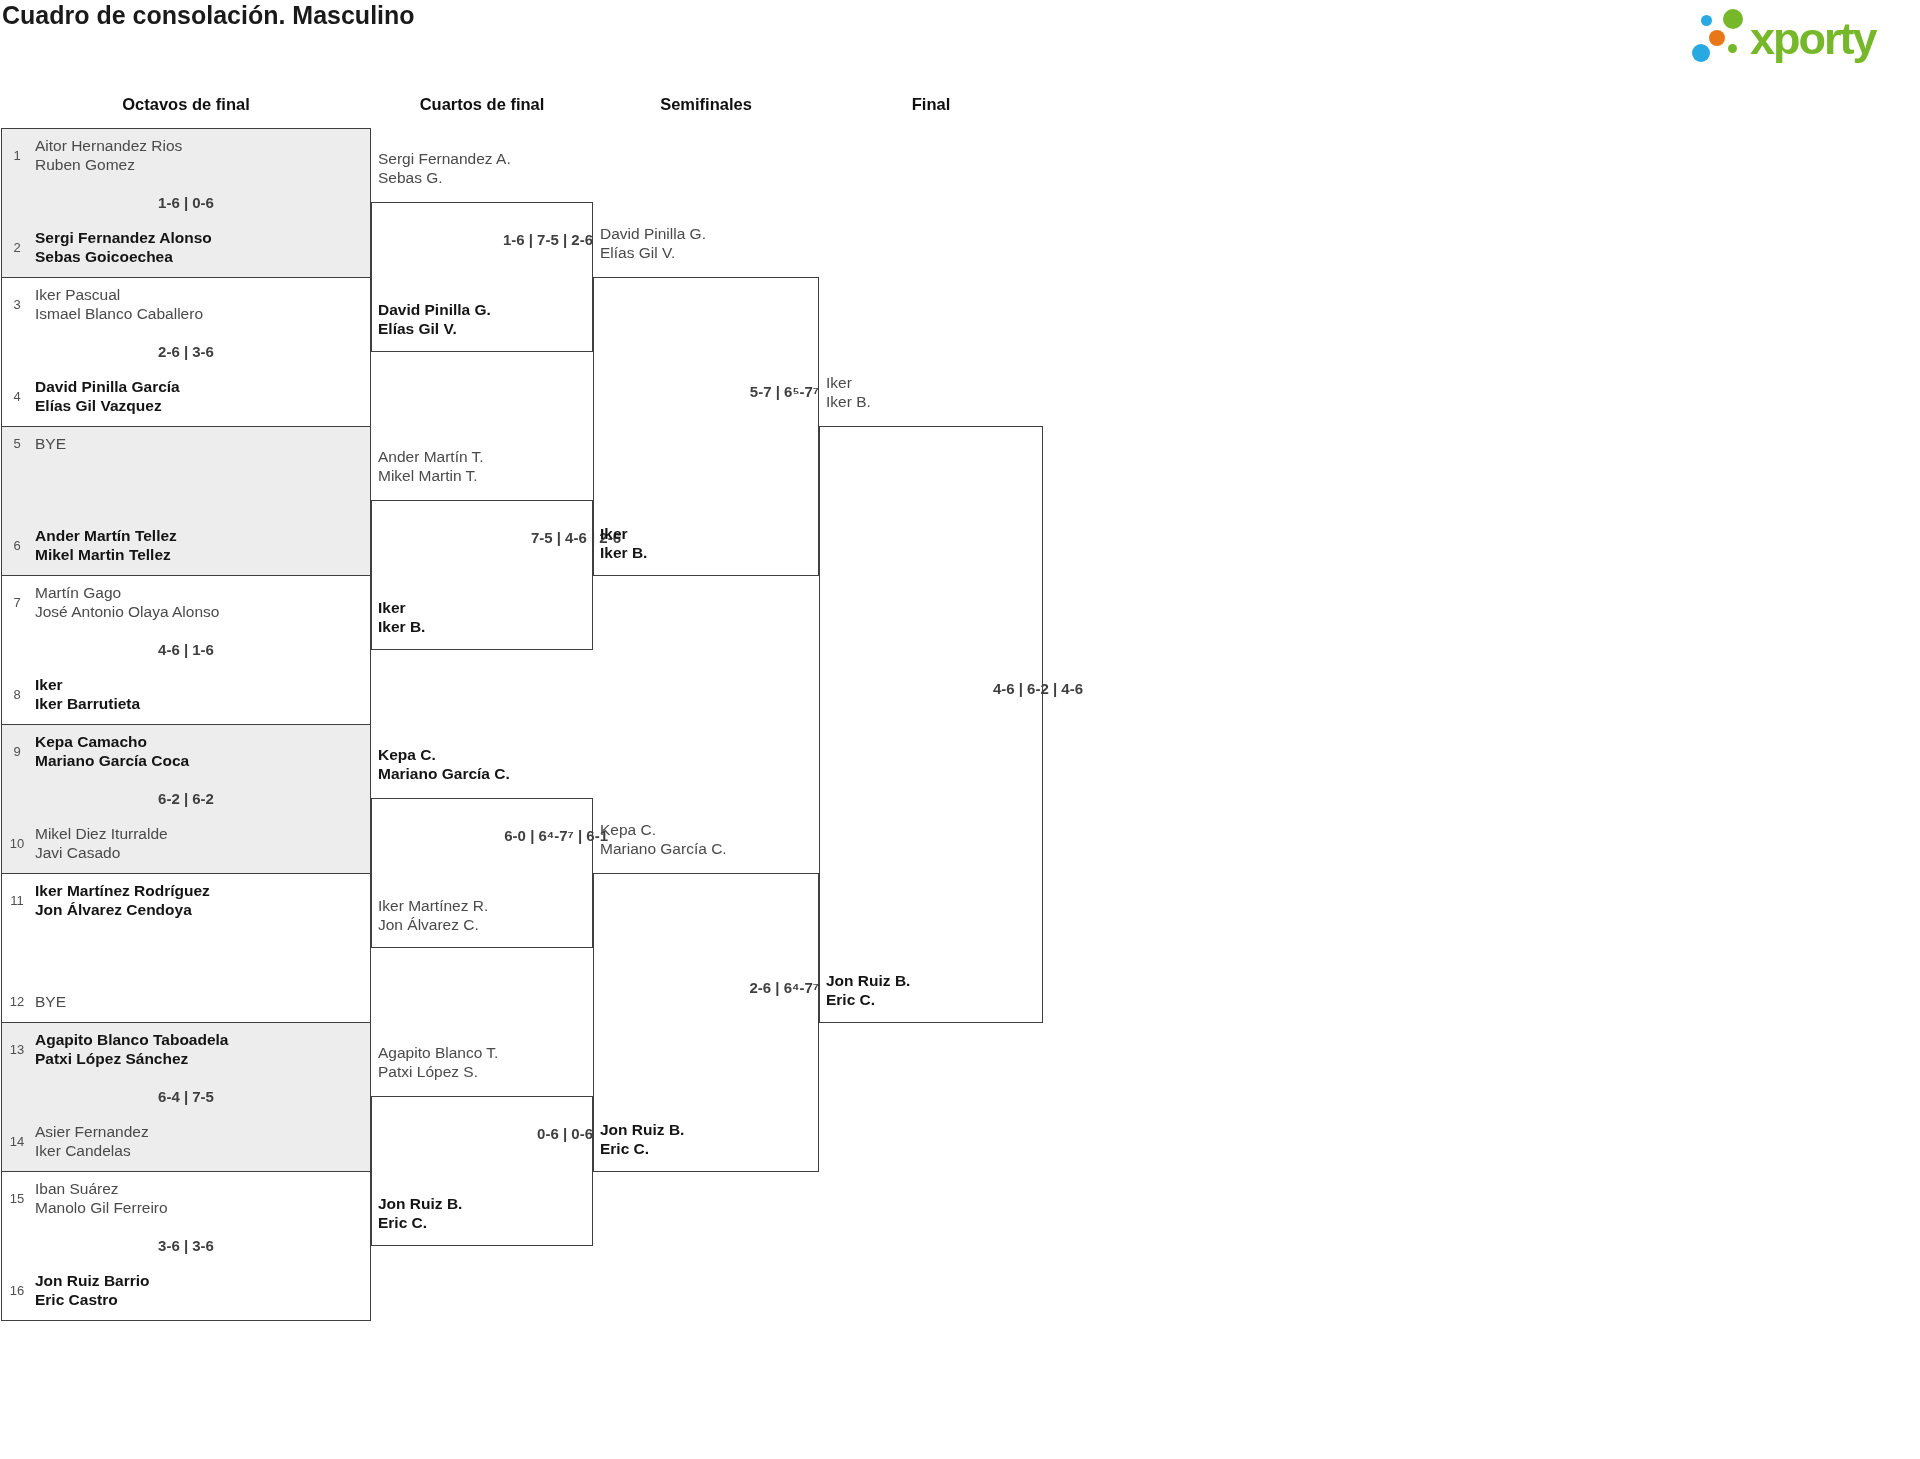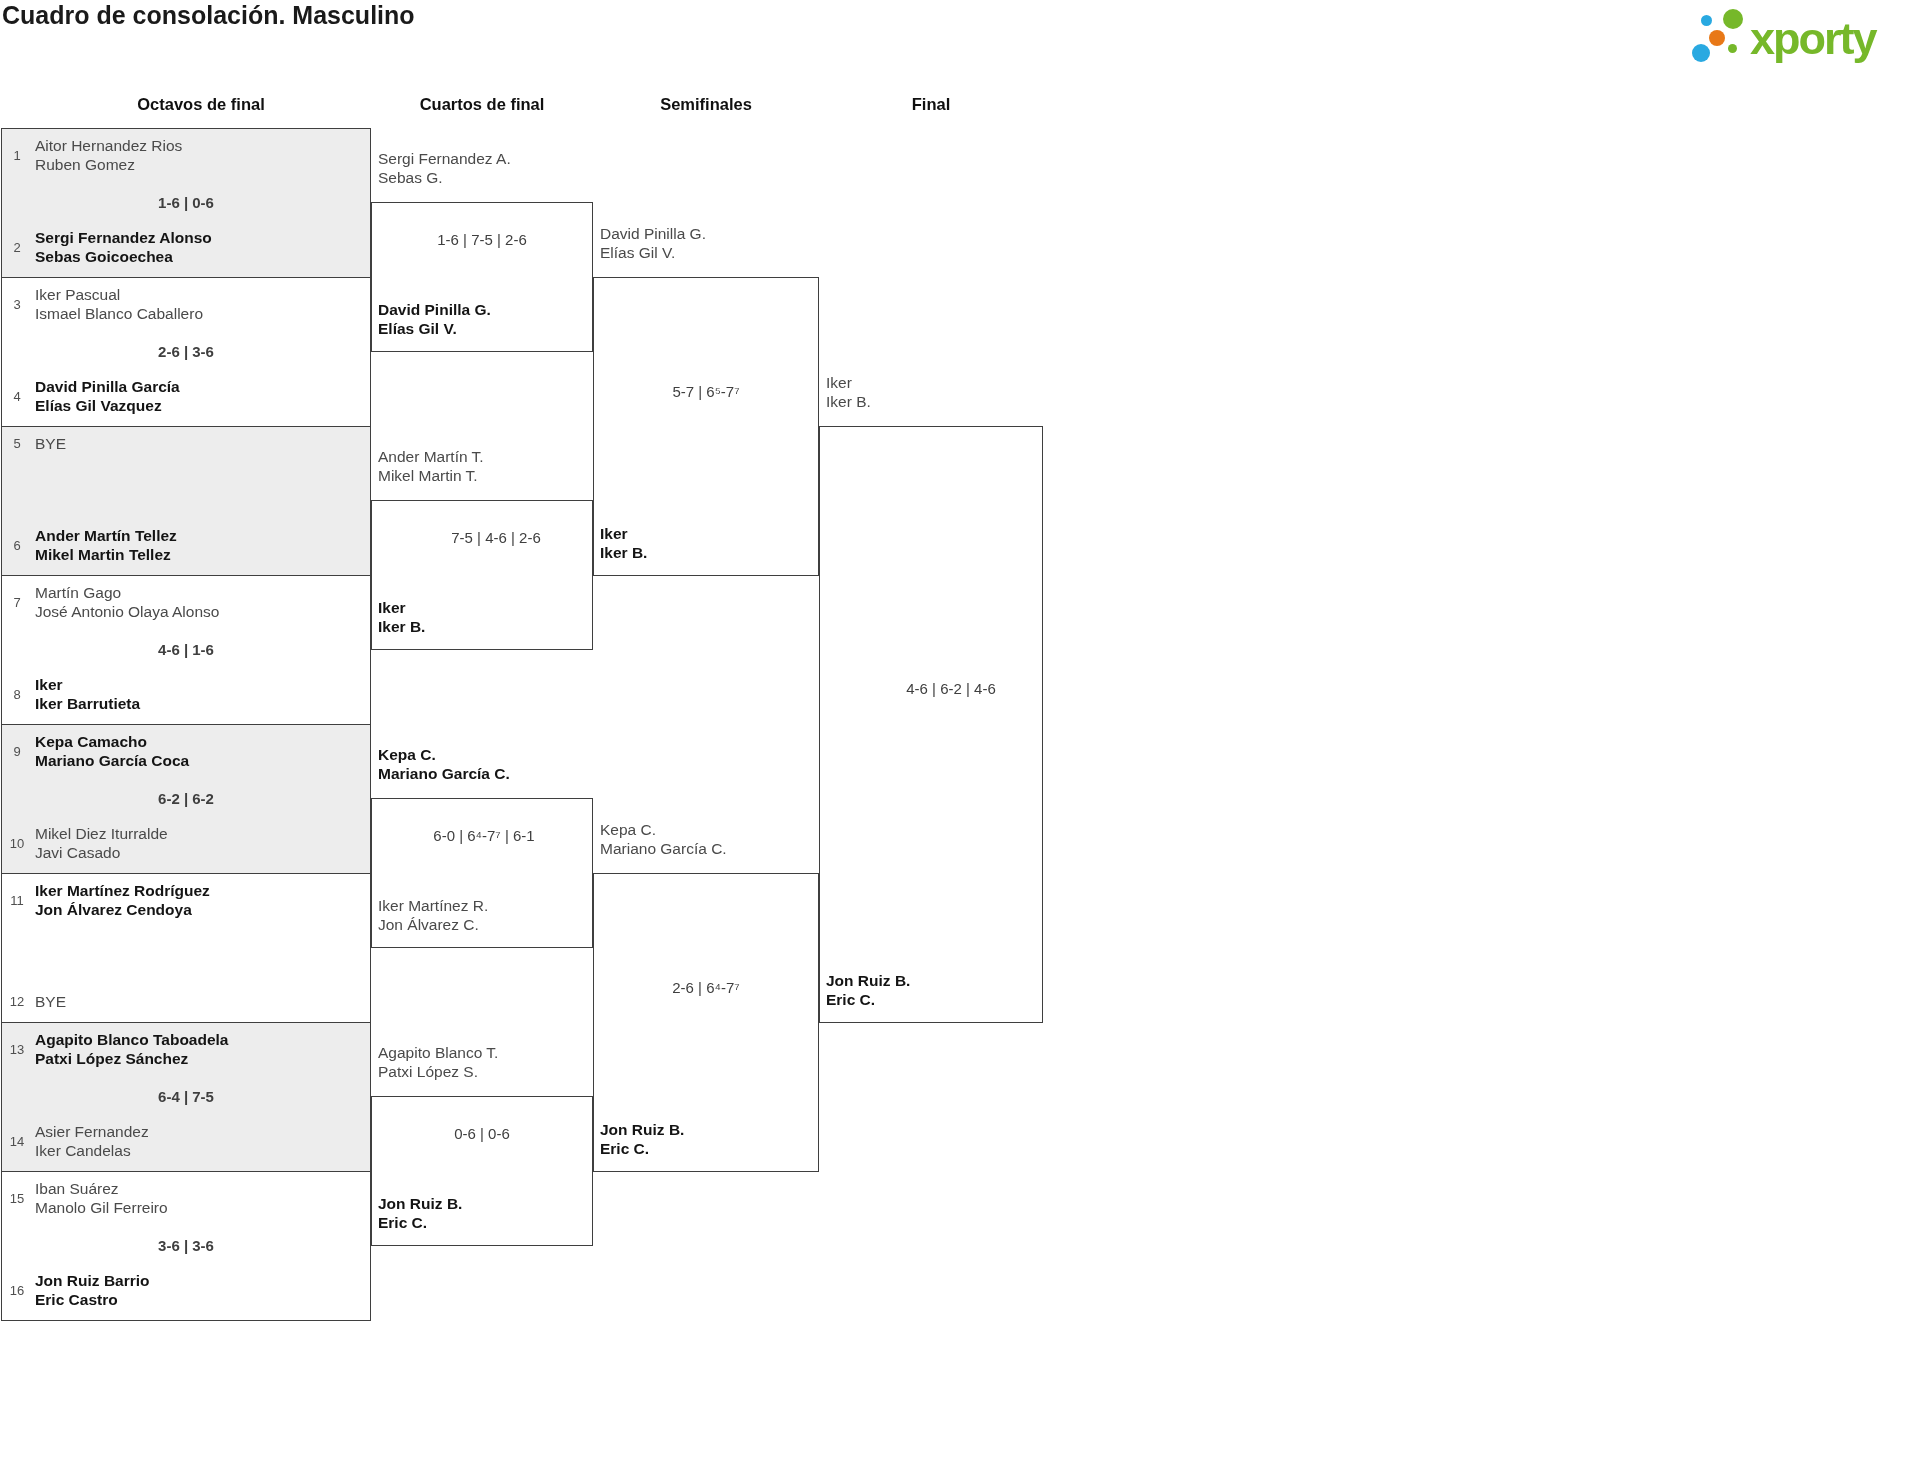--- a/index.html
+++ b/index.html
@@ -15,21 +15,21 @@
   .entry{position:absolute;left:4px;display:flex;align-items:center;gap:7px;}
   .entry.top{top:7px;}
   .entry.bottom{bottom:11px;}
   .entry .seed{width:22px;text-align:center;font-size:13px;color:#4f4f4f;flex:none;}
   .names{font-size:15.5px;line-height:19px;color:#4a4a4a;}
   .winner .names{font-weight:700;color:#141414;}
   .of-score{position:absolute;left:0;top:65px;width:100%;text-align:center;font-size:15px;color:#3f3f3f;white-space:nowrap;font-weight:bold;}
   .match-rect{position:absolute;border:1px solid #3f3f3f;box-sizing:border-box;}
   .pair-label{position:absolute;font-size:15.5px;line-height:19px;color:#4a4a4a;white-space:nowrap;}
   .pair-label.winner{font-weight:700;color:#141414;}
-  .match-score{position:absolute;text-align:center;font-size:15px;color:#3f3f3f;white-space:nowrap;}
+  .match-score{position:absolute;text-align:right;font-size:15px;color:#3f3f3f;white-space:nowrap;font-weight:bold;}
   .logo{position:absolute;left:1688px;top:6px;width:212px;height:70px;}
   .logo .dot{position:absolute;border-radius:50%;}
   .logo .word{position:absolute;left:62px;top:0;height:66px;display:flex;align-items:center;
     font-size:45px;font-weight:800;letter-spacing:-2px;color:#76b82a;}
 </style>
 </head>
 <body>
 
 <div class="title-wrap">
   <div class="title-line">Cuadro de consolación. Masculino</div>
@@ -38,21 +38,21 @@
 <div class="logo">
   <div class="dot" style="left:13px;top:9px;width:11px;height:11px;background:#29a9e1;"></div>
   <div class="dot" style="left:35px;top:3px;width:20px;height:20px;background:#76b82a;"></div>
   <div class="dot" style="left:21px;top:24px;width:16px;height:16px;background:#e87817;"></div>
   <div class="dot" style="left:40px;top:38px;width:9px;height:9px;background:#76b82a;"></div>
   <div class="dot" style="left:4px;top:38px;width:18px;height:18px;background:#29a9e1;"></div>
   <div class="word">xporty</div>
 </div>
 
 <div id="headers">
-    <div class="round-header" style="left: 186px; margin-left: 15px;">Octavos de final</div>
+    <div class="round-header" style="left: 186px;">Octavos de final</div>
     <div class="round-header" style="left: 482px;">Cuartos de final</div>
     <div class="round-header" style="left: 706px;">Semifinales</div>
     <div class="round-header" style="left: 931px;">Final</div>
   </div>
 <div id="bracket">
     <div class="of-box gray" style="top: 128px;">
       <div class="entry top">
         <div class="seed">1</div>
         <div class="names">
           <div>Aitor Hernandez Rios</div>

